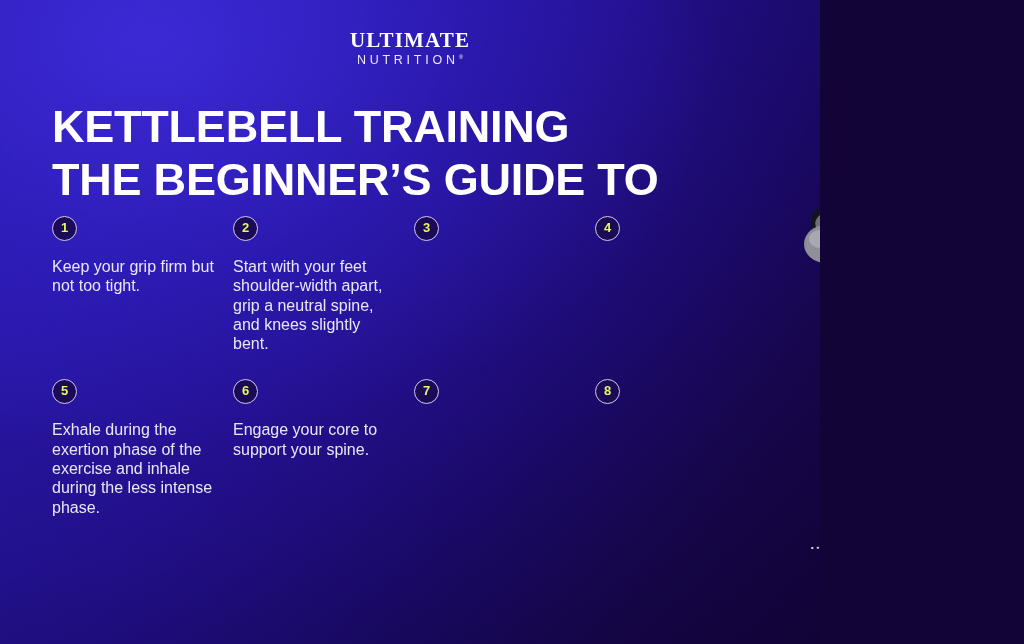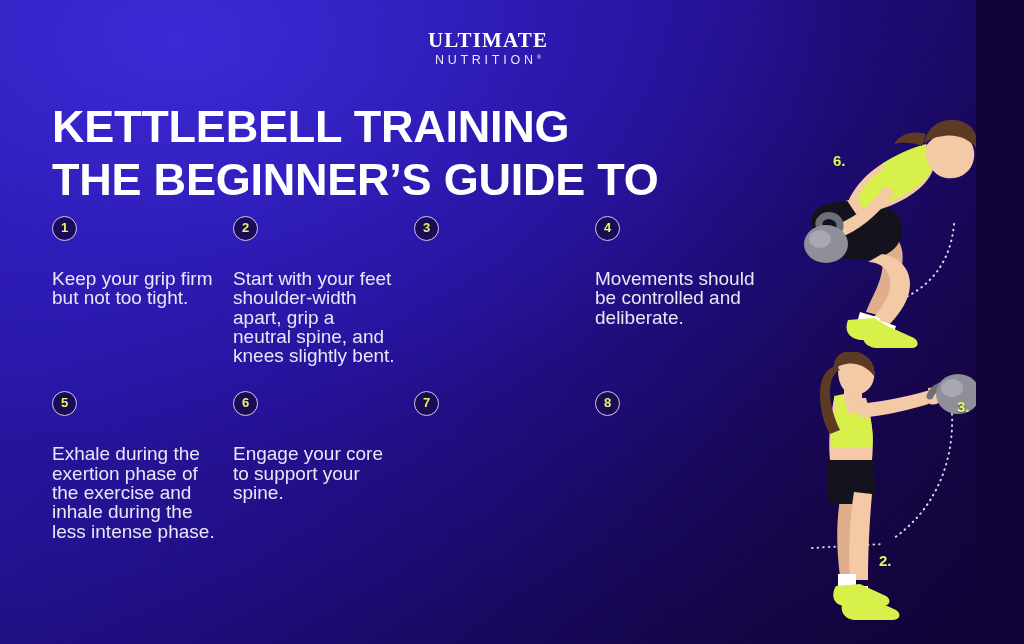--- a/index.html
+++ b/index.html
@@ -3,21 +3,21 @@
 <meta charset="utf-8">
 <title>Kettlebell Training Infographic</title>
 <style>
   html, body {
     margin: 0;
     padding: 0;
     background: #120437;
   }
   #poster {
     position: relative;
-    width: 976px;
+    width: 820px;
     height: 644px;
     overflow: hidden;
     font-family: "Liberation Sans", sans-serif;
     background:
       radial-gradient(120% 110% at 18% 6%, rgba(60,42,215,0.95) 0%, rgba(47,30,190,0.55) 32%, rgba(30,12,120,0.20) 58%, rgba(0,0,0,0) 74%),
       linear-gradient(128deg, #2d1cb4 0%, #2a18ad 22%, #241093 44%, #1c0a6e 66%, #19064f 84%, #170340 100%);
     -webkit-font-smoothing: antialiased;
   }
   
   #poster .texture {
@@ -114,23 +114,23 @@
     border: 1.6px solid #cfc9ee;
     background: #1b0a55;
     color: #e4f765;
     font-size: 13px;
     font-weight: bold;
     line-height: 22px;
     text-align: center;
     box-sizing: border-box;
   }
   .step-text {
-    margin-top: 28px;
+    margin-top: 16px;
     color: #e9e7f6;
-    font-size: 19px;
+    font-size: 16px;
     line-height: 19.3px;
     font-weight: normal;
   }
 
   
   .illus {
     position: absolute;
     z-index: 4;
   }
   .illus-top   { left: 786px; top: 104px;  width: 238px; height: 250px; }
@@ -173,21 +173,20 @@
       </div>
       <div class="step">
         <div class="badge">2</div>
         <div class="step-text">Start with your feet shoulder-width apart, grip a neutral spine, and knees slightly bent.</div>
       </div>
       <div class="step">
         <div class="badge">3</div>
       </div>
       <div class="step">
         <div class="badge">4</div>
-        <div class="step-text">Movements should be controlled and deliberate.</div>
       </div>
     </div>
 
     <div class="step-row row-2">
       <div class="step">
         <div class="badge">5</div>
         <div class="step-text">Exhale during the exertion phase of the exercise and inhale during the less intense phase.</div>
       </div>
       <div class="step">
         <div class="badge">6</div>

